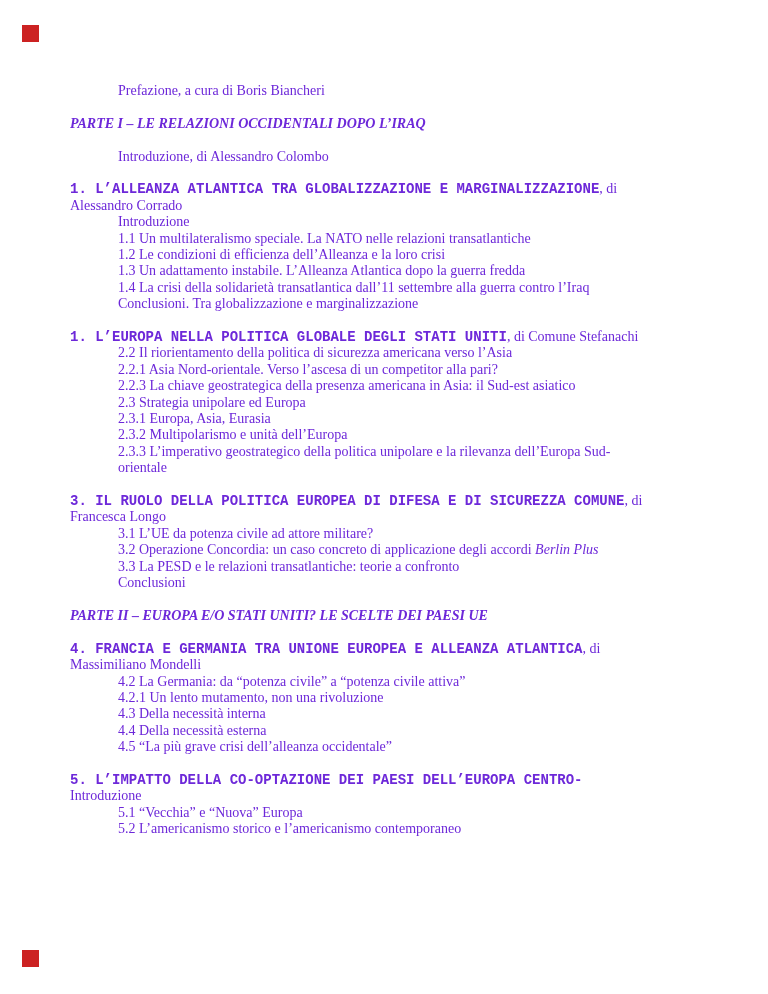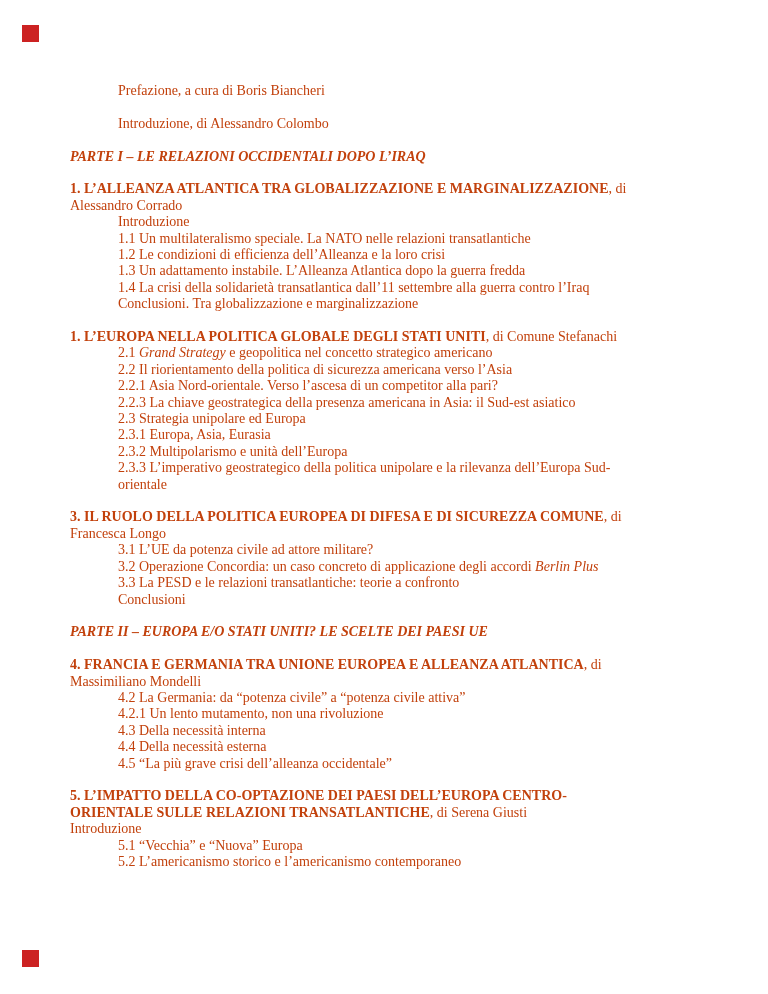--- a/index.html
+++ b/index.html
@@ -9,30 +9,30 @@
   }
   .page {
     position: relative;
     width: 692px;
     height: 994px;
     background: #ffffff;
     overflow: hidden;
     font-family: "Liberation Serif", "DejaVu Serif", serif;
     font-size: 14px;
     line-height: 16.4px;
-    color: #c2410c;
+    color: #6d28d9;
   }
   .content {
     padding: 83px 58px 0 70px;
   }
   .ln { white-space: nowrap; }
   .ind { margin-left: 48px; }
   .gap { margin-top: 16.4px; }
   .pt { font-weight: 700; font-style: italic; }
-  b { font-weight: 700; }
+  b { font-weight: 700; font-family: Liberation Mono, monospace; }
   i { font-style: italic; }
   .marker {
     position: absolute;
     left: 22px;
     width: 17px;
     height: 17px;
   }
   .marker-top { top: 25px; }
   .marker-bottom { top: 950px; }
 </style>
@@ -40,38 +40,37 @@
 <body>
 
 <div class="page">
 
   <div class="marker marker-top" style="background: rgb(204, 34, 34);"></div>
   <div class="marker marker-bottom" style="background: rgb(204, 34, 34);"></div>
 
   <div class="content">
 
     <div class="ln ind">Prefazione, a cura di Boris Biancheri</div>
+    <div class="ln pt gap">PARTE I – LE RELAZIONI OCCIDENTALI DOPO L’IRAQ</div>
+
     <div class="ln ind gap">Introduzione, di Alessandro Colombo</div>
-
-    <div class="ln pt gap">PARTE I – LE RELAZIONI OCCIDENTALI DOPO L’IRAQ</div>
 
     <div class="sec gap">
       <div class="ln"><b>1. L’ALLEANZA ATLANTICA TRA GLOBALIZZAZIONE E MARGINALIZZAZIONE</b><span>, di</span></div>
       <div class="ln">Alessandro Corrado</div>
       <div class="ln ind">Introduzione</div>
       <div class="ln ind">1.1 Un multilateralismo speciale. La NATO nelle relazioni transatlantiche</div>
       <div class="ln ind">1.2 Le condizioni di efficienza dell’Alleanza e la loro crisi</div>
       <div class="ln ind">1.3 Un adattamento instabile. L’Alleanza Atlantica dopo la guerra fredda</div>
       <div class="ln ind">1.4 La crisi della solidarietà transatlantica dall’11 settembre alla guerra contro l’Iraq</div>
       <div class="ln ind">Conclusioni. Tra globalizzazione e marginalizzazione</div>
     </div>
 
     <div class="sec gap">
       <div class="ln"><b>1. L’EUROPA NELLA POLITICA GLOBALE DEGLI STATI UNITI</b><span>, di Comune Stefanachi</span></div>
-      <div class="ln ind"><span>2.1 </span><i>Grand Strategy</i><span> e geopolitica nel concetto strategico americano</span></div>
       <div class="ln ind">2.2 Il riorientamento della politica di sicurezza americana verso l’Asia</div>
       <div class="ln ind">2.2.1 Asia Nord-orientale. Verso l’ascesa di un competitor alla pari?</div>
       <div class="ln ind">2.2.3 La chiave geostrategica della presenza americana in Asia: il Sud-est asiatico</div>
       <div class="ln ind">2.3 Strategia unipolare ed Europa</div>
       <div class="ln ind">2.3.1 Europa, Asia, Eurasia</div>
       <div class="ln ind">2.3.2 Multipolarismo e unità dell’Europa</div>
       <div class="ln ind">2.3.3 L’imperativo geostrategico della politica unipolare e la rilevanza dell’Europa Sud-</div>
       <div class="ln ind">orientale</div>
     </div>
 
@@ -91,20 +90,19 @@
       <div class="ln">Massimiliano Mondelli</div>
       <div class="ln ind">4.2 La Germania: da “potenza civile” a “potenza civile attiva”</div>
       <div class="ln ind">4.2.1 Un lento mutamento, non una rivoluzione</div>
       <div class="ln ind">4.3 Della necessità interna</div>
       <div class="ln ind">4.4 Della necessità esterna</div>
       <div class="ln ind">4.5 “La più grave crisi dell’alleanza occidentale”</div>
     </div>
 
     <div class="sec gap">
       <div class="ln"><b>5. L’IMPATTO DELLA CO-OPTAZIONE DEI PAESI DELL’EUROPA CENTRO-</b></div>
-      <div class="ln"><b>ORIENTALE SULLE RELAZIONI TRANSATLANTICHE</b><span>, di Serena Giusti</span></div>
       <div class="ln">Introduzione</div>
       <div class="ln ind">5.1 “Vecchia” e “Nuova” Europa</div>
       <div class="ln ind">5.2 L’americanismo storico e l’americanismo contemporaneo</div>
     </div>
 
   </div>
 </div>
 
 </body></html>

